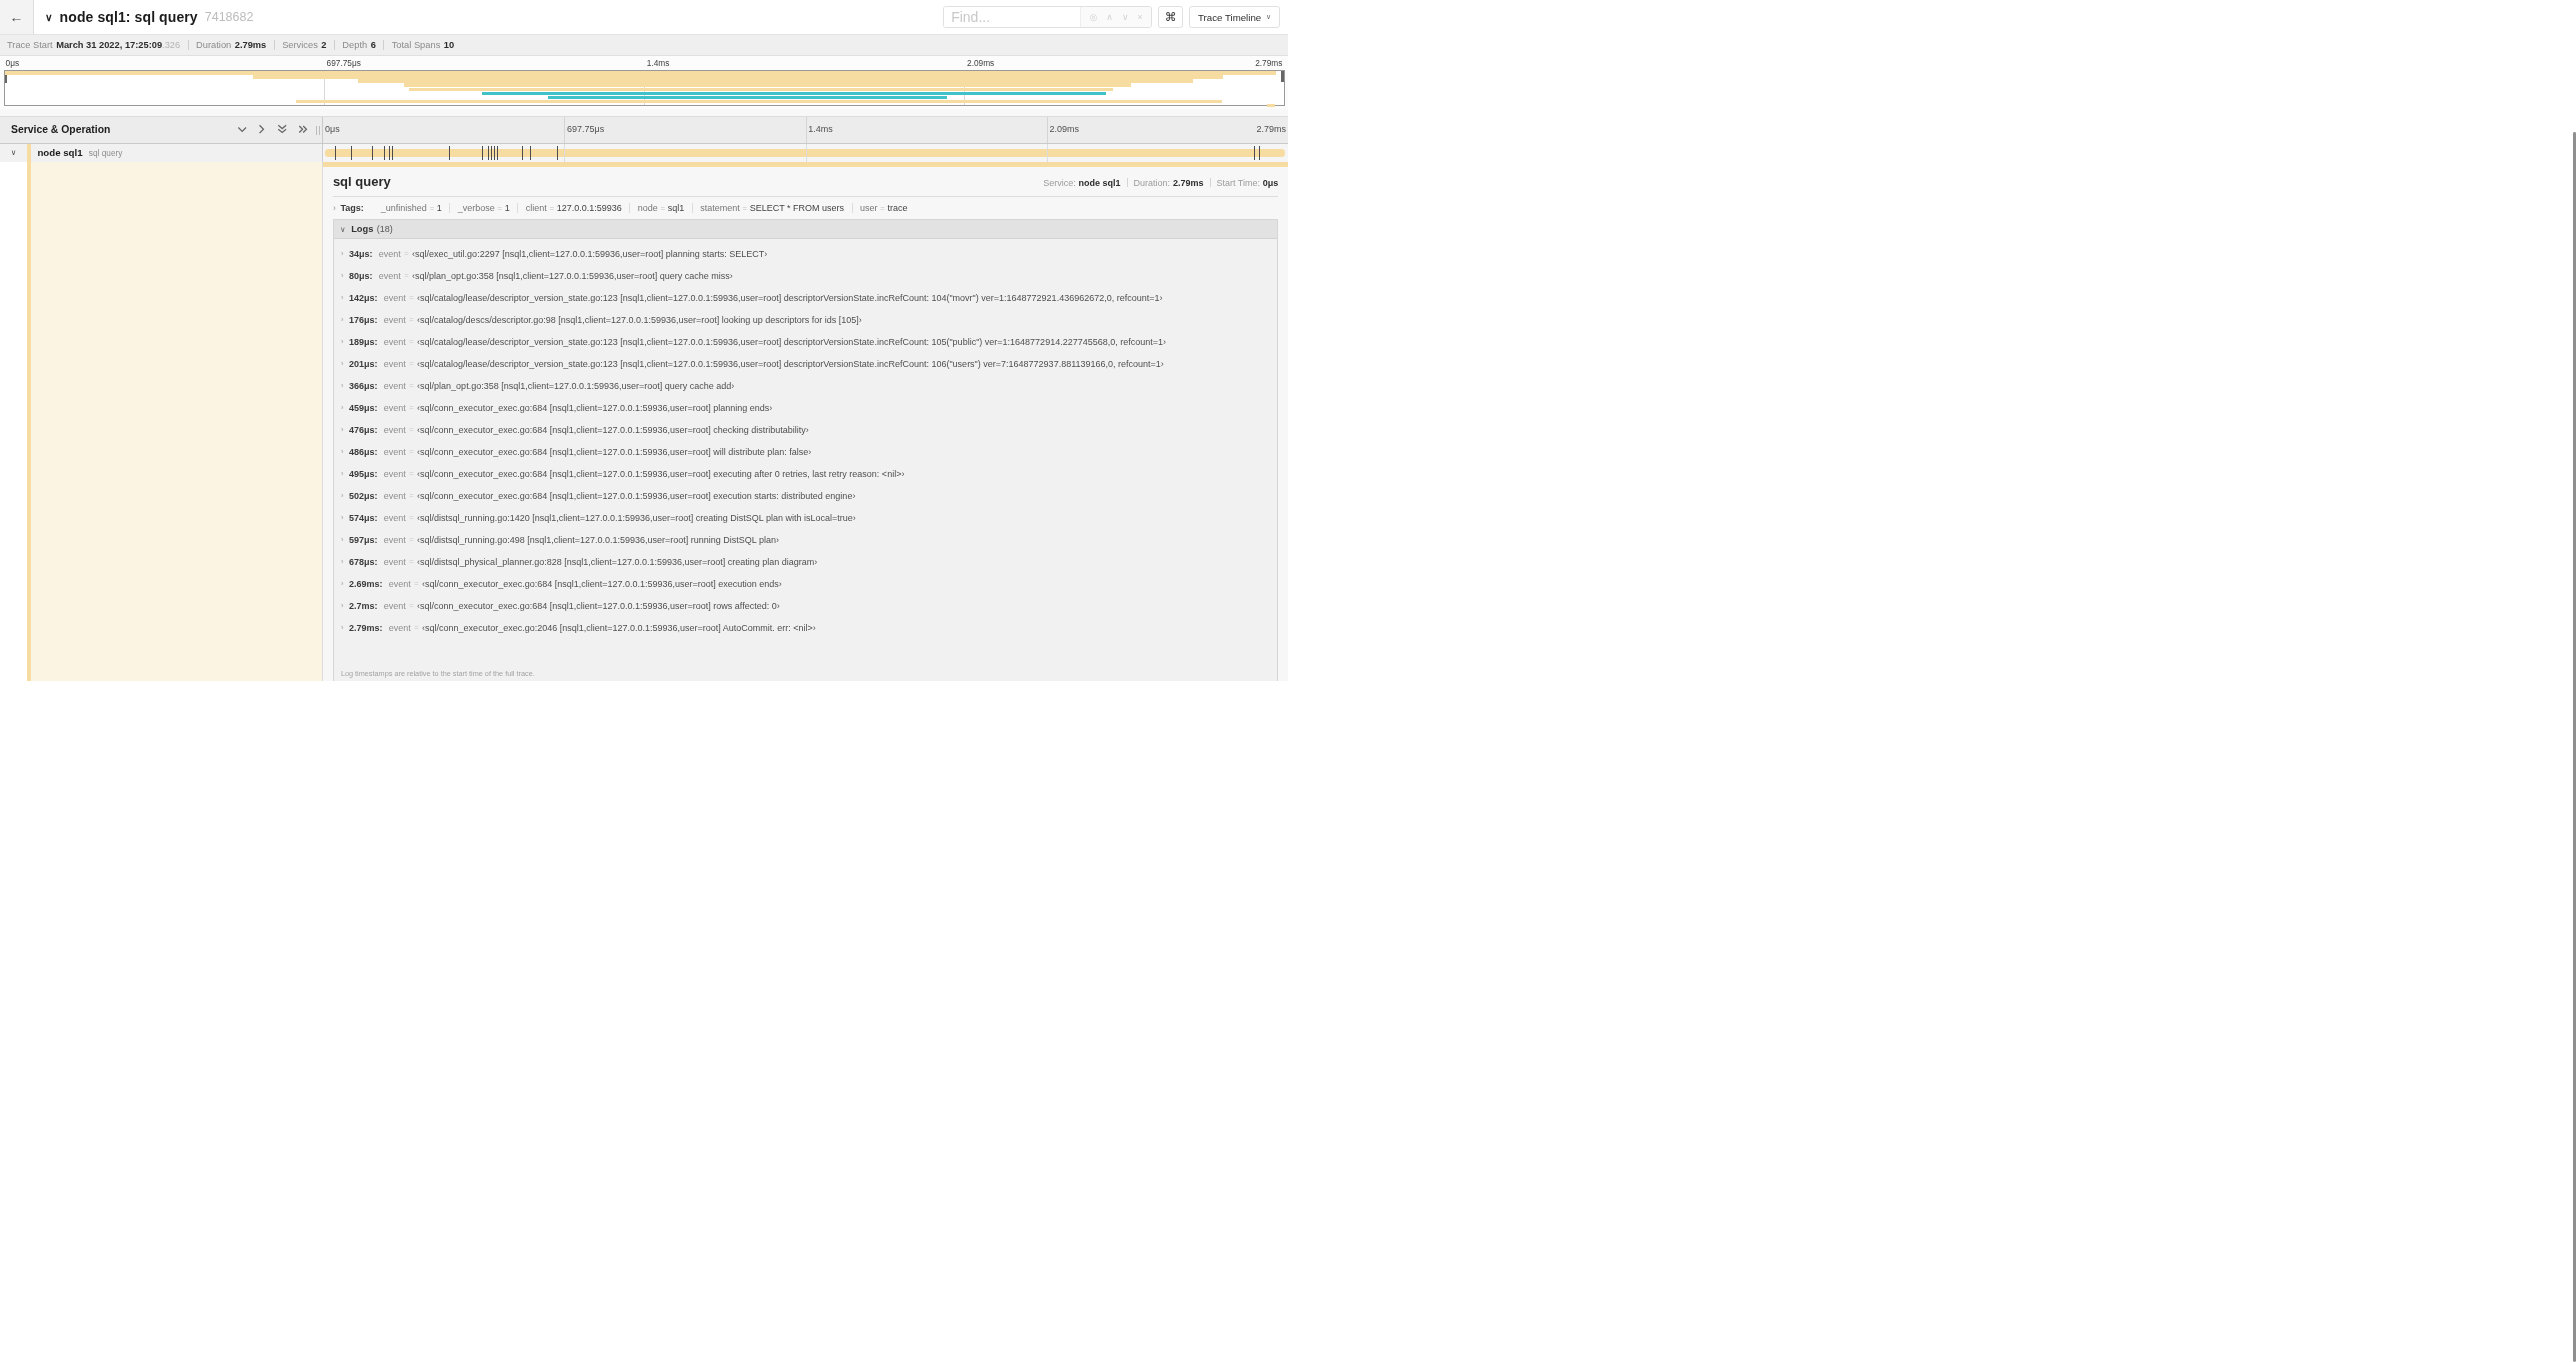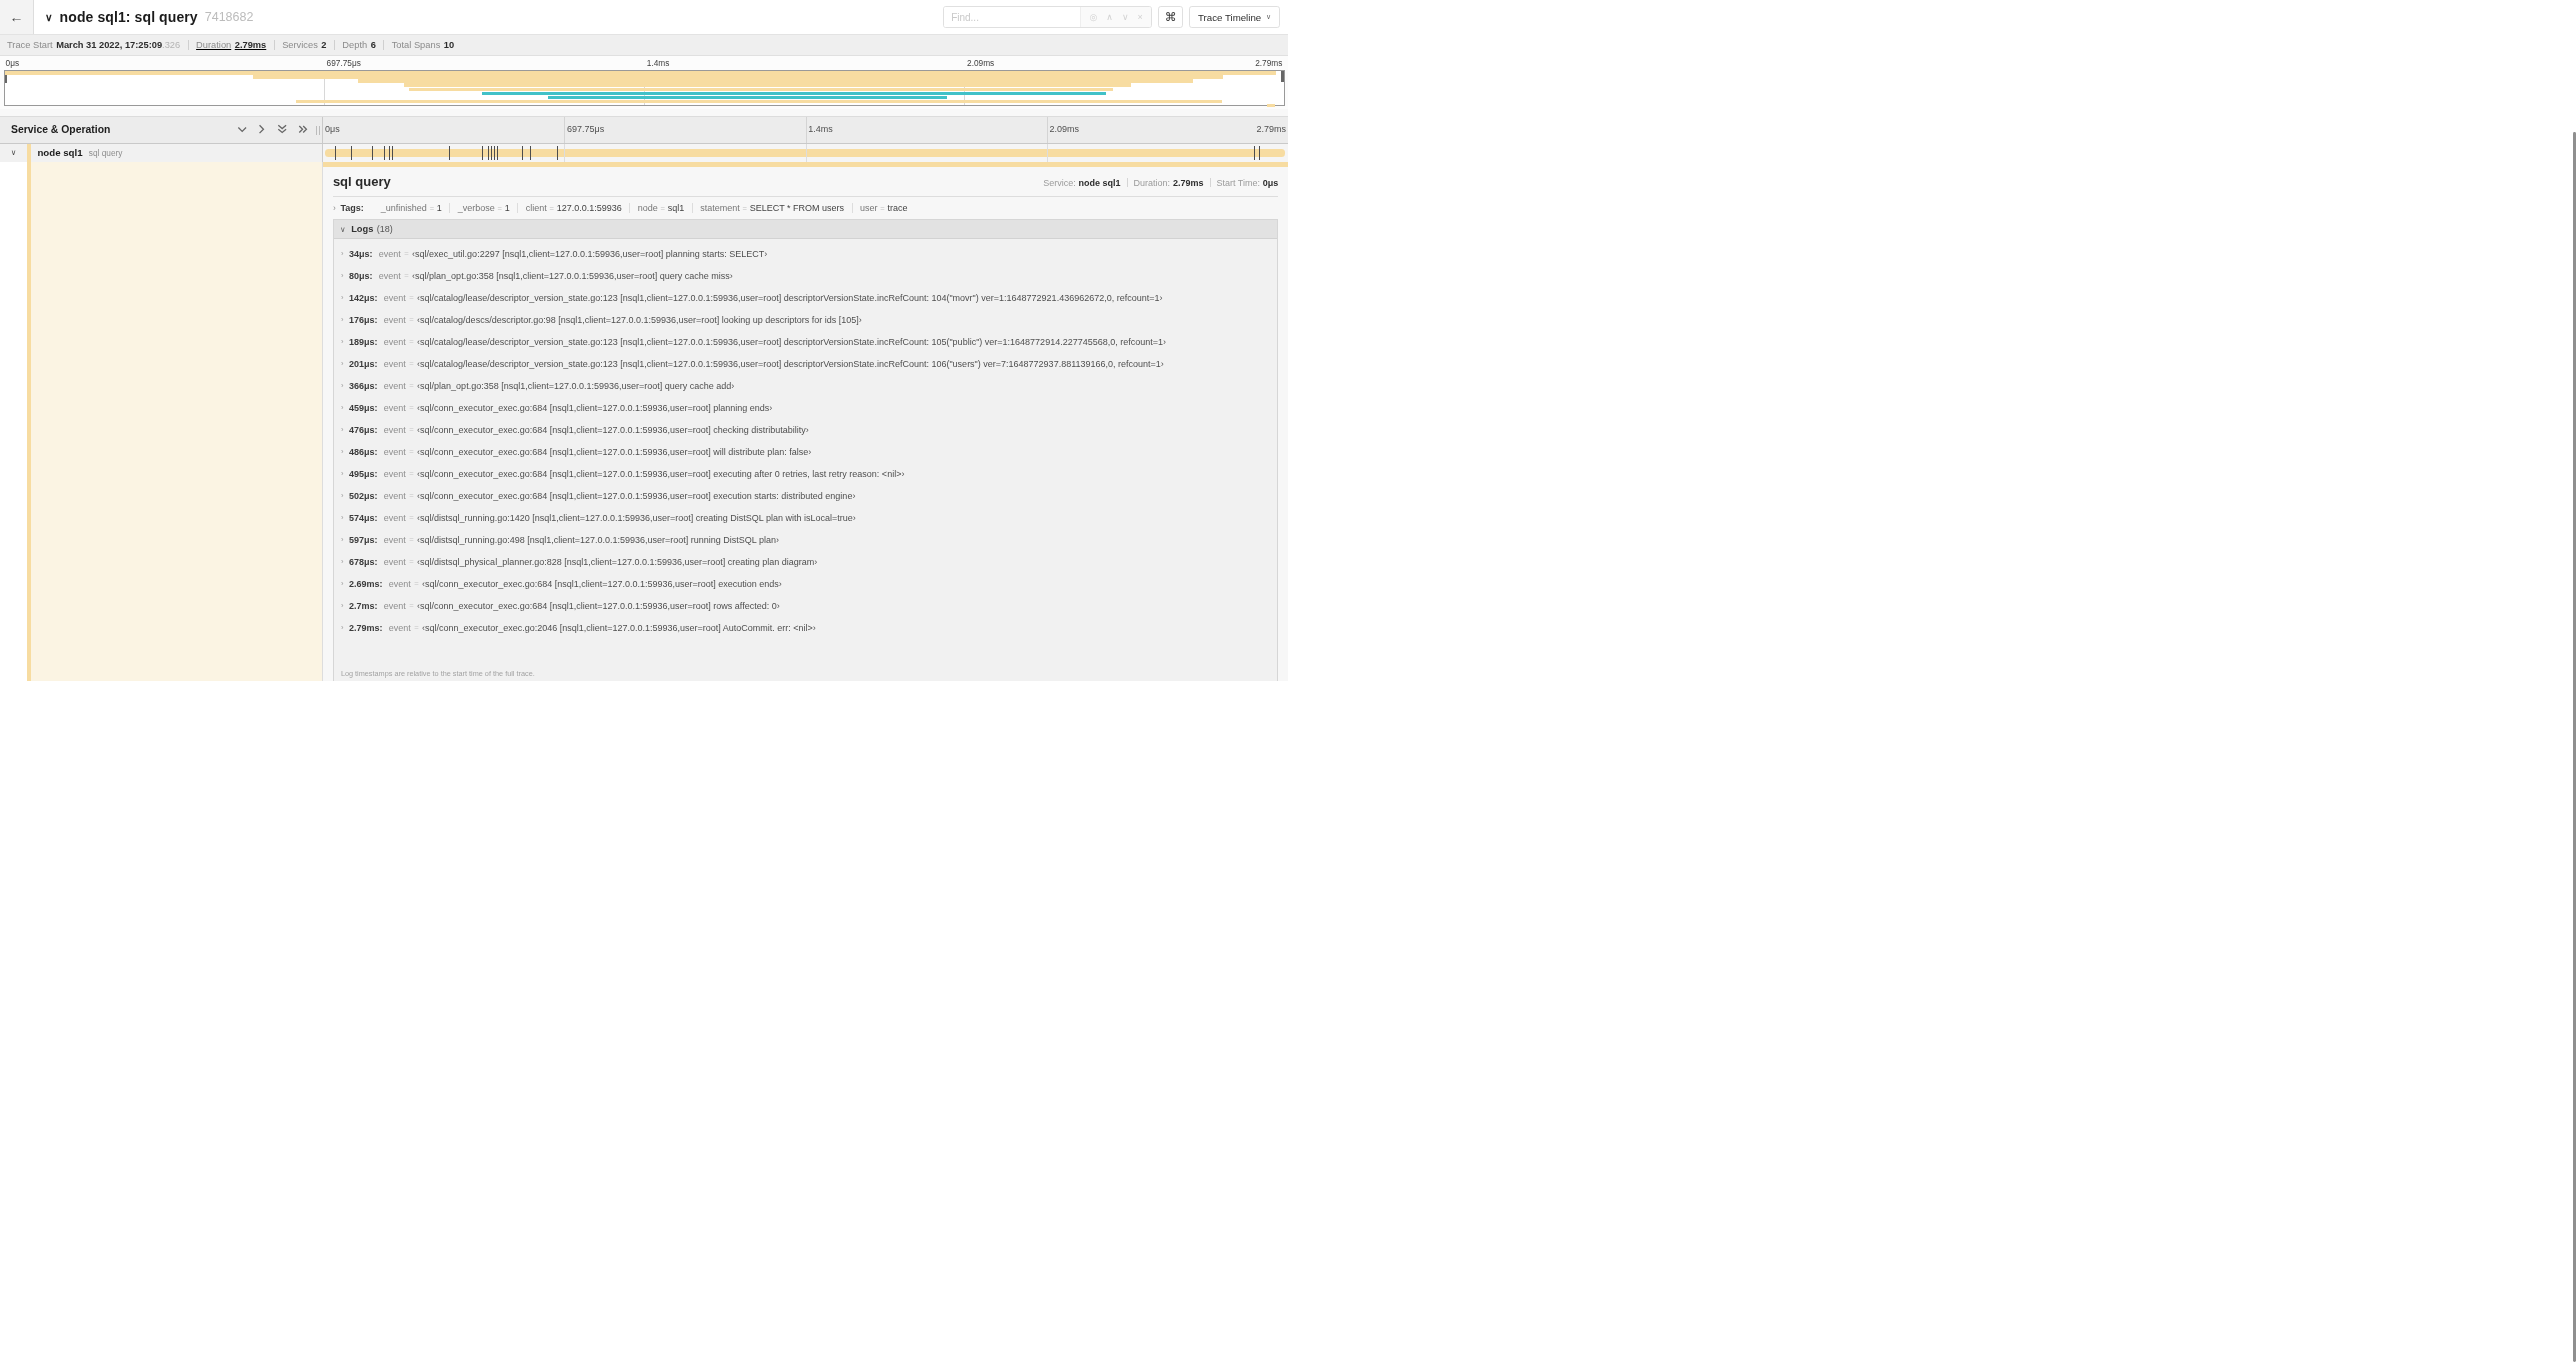--- a/index.html
+++ b/index.html
@@ -9,21 +9,21 @@
   
   .topbar { height:34px; display:flex; align-items:center; background:#fff; }
   .back-btn { width:34px; height:34px; background:#f3f3f3; border-right:0.7px solid #ddd;
     display:flex; align-items:center; justify-content:center; font-size:14px; color:#444; cursor:pointer; }
   .title-wrap { display:flex; align-items:center; padding-left:11px; gap:7px; }
   .title-chevron { font-size:10.4px; font-weight:bold; color:#222; }
   .page-title { font-size:14px; font-weight:bold; color:#1b1b1b; letter-spacing:0.1px; }
   .trace-id { font-size:12.5px; color:#bcbcbc; font-weight:normal; }
   .topbar-right { margin-left:auto; display:flex; align-items:center; gap:6.2px; padding-right:8.3px; }
   .find-group { display:flex; align-items:stretch; border:0.7px solid #e0e0e0; border-radius:2.8px; height:22px; overflow:hidden; }
-  .find-input { border:none; outline:none; width:136px; padding:0 7px; font-size:10px; color:#555; background:#fff; }
+  .find-input { border:none; outline:none; width:136px; padding:0 7px; font-size:14px; color:#555; background:#fff; }
   .find-input::placeholder { color:#c9c9c9; }
   .find-suffix { display:flex; align-items:center; gap:9px; padding:0 8.3px; background:#fafafa; border-left:0.7px solid #eee; }
   .find-suffix span { color:#d2d2d2; font-size:9px; }
   .kbd-btn { height:22px; width:25px; border:0.7px solid #e0e0e0; border-radius:2.8px; background:#fff;
     display:flex; align-items:center; justify-content:center; font-size:11.8px; color:#3a3a3a; cursor:pointer; }
   .view-btn { height:22px; border:0.7px solid #e0e0e0; border-radius:2.8px; background:#fff; display:flex;
     align-items:center; gap:4.8px; padding:0 7.6px; font-size:9.7px; color:#2e2e2e; cursor:pointer; }
   .view-btn .vb-caret { font-size:7px; color:#666; }
 
   
@@ -144,21 +144,21 @@
   </div>
 </header>
 
 <div class="summary-bar" id="summary-bar">
     <div style="display: flex; align-items: flex-start;">
       <div class="sm-label">Trace Start</div>
       <div class="sm-value">March 31 2022, 17:25:09</div>
       <div class="sm-suffix">.326</div>
     </div>
     <div class="sm-sep"></div>
-    <div style="display: flex; align-items: baseline; text-decoration: underline;">
+    <div style="display: flex; align-items: baseline;">
       <div class="sm-label">Duration</div>
       <div class="sm-value">2.79ms</div>
     </div>
     <div class="sm-sep"></div>
     <div style="display: flex; align-items: baseline;">
       <div class="sm-label">Services</div>
       <div class="sm-value">2</div>
     </div>
     <div class="sm-sep"></div>
     <div style="display: flex; align-items: baseline;">

